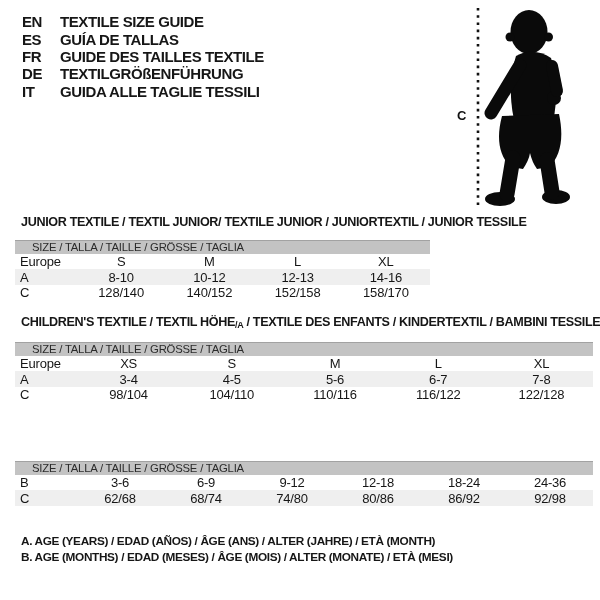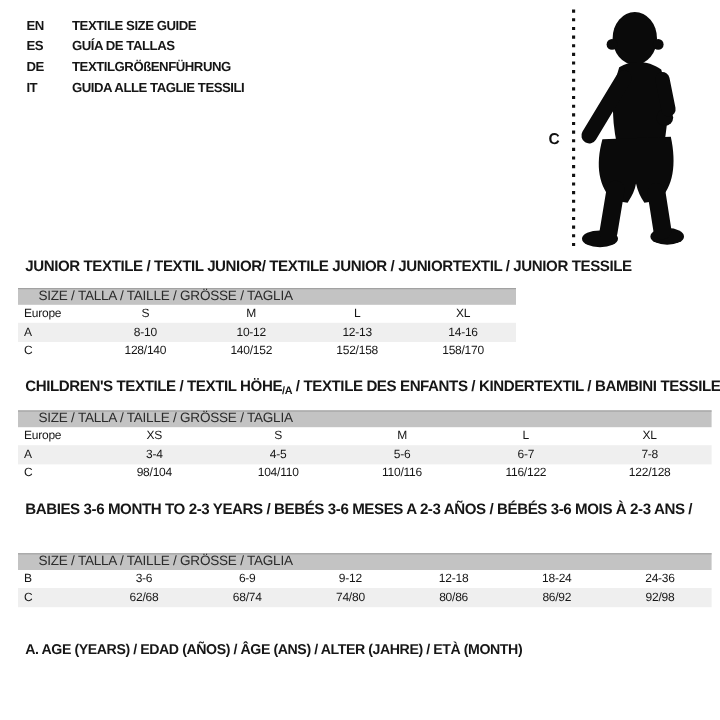--- a/index.html
+++ b/index.html
@@ -3,57 +3,61 @@
 <meta charset="utf-8">
 <style>
   html,body{margin:0;padding:0}
   body{
     width:600px;height:600px;background:#ffffff;position:relative;overflow:hidden;
     font-family:"Liberation Sans",sans-serif;color:#161616;
     -webkit-font-smoothing:antialiased;
   }
   
   .lang-block{position:absolute;left:22px;top:13px}
-  .lang-row{display:flex;height:17.4px;align-items:center;font-weight:bold;font-size:11px;letter-spacing:-0.4px}
+  .lang-row{display:flex;height:17.4px;align-items:center;font-weight:bold;font-size:15px;letter-spacing:-0.4px}
   .lang-code{width:38px}
   .lang-label{white-space:nowrap}
   
   .figure{position:absolute;left:440px;top:0}
   
   .title{position:absolute;left:21px;font-weight:bold;font-size:12.6px;letter-spacing:-0.35px;white-space:nowrap}
   .t1{top:215px}
   .t2{top:315px}
   .t3{top:416px;line-height:16px}
   .subm{font-size:9px;vertical-align:-2px}
   
   .table{position:absolute;left:15px}
   .tbl1{top:240px;width:415px}
   .tbl2{top:342px;width:578px}
   .tbl3{top:461px;width:578px}
   .size-bar{background:#c3c3c3;border-top:1px solid #a2a2a2;height:13px;line-height:13px;padding-left:17px;
             font-size:11.3px;color:#2b2b2b;letter-spacing:-0.2px}
-  .trow{display:flex;align-items:center;height:15.4px;font-size:10px;letter-spacing:-0.2px}
+  .trow{display:flex;align-items:center;height:15.4px;font-size:13px;letter-spacing:-0.2px}
   .trow.alt{background:#efefef}
   .tlabel{width:57px;padding-left:5px}
   .tcell{flex:1;text-align:center}
   
   .legend{position:absolute;left:21px;top:533px;font-weight:bold;font-size:11.8px;line-height:16px;letter-spacing:-0.35px}
   .legend div{white-space:nowrap}
 </style>
 </head>
 <body>
 
 <div class="lang-block">
   <div class="lang-row">
     <span class="lang-code">EN</span>
     <span class="lang-label">TEXTILE SIZE GUIDE</span>
   </div>
   <div class="lang-row">
     <span class="lang-code">ES</span>
     <span class="lang-label">GUÍA DE TALLAS</span>
+  </div>
+  <div class="lang-row">
+    <span class="lang-code">FR</span>
+    <span class="lang-label">GUIDE DES TAILLES TEXTILE</span>
   </div>
   <div class="lang-row">
     <span class="lang-code">DE</span>
     <span class="lang-label">TEXTILGRÖßENFÜHRUNG</span>
   </div>
   <div class="lang-row">
     <span class="lang-code">IT</span>
     <span class="lang-label">GUIDA ALLE TAGLIE TESSILI</span>
   </div>
 </div>
@@ -130,21 +134,20 @@
     <span class="tlabel">C</span>
     <span class="tcell">98/104</span>
     <span class="tcell">104/110</span>
     <span class="tcell">110/116</span>
     <span class="tcell">116/122</span>
     <span class="tcell">122/128</span>
   </div>
 </div>
 
 <div class="title t3">
-  <div>BABIES 3-6 MONTH TO 2-3 YEARS / BEBÉS 3-6 MESES A 2-3 AÑOS / BÉBÉS 3-6 MOIS À 2-3 ANS /</div>
 </div>
 
 <div class="table tbl3">
   <div class="size-bar">SIZE / TALLA / TAILLE / GRÖSSE / TAGLIA</div>
   <div class="trow">
     <span class="tlabel">B</span>
     <span class="tcell">3-6</span>
     <span class="tcell">6-9</span>
     <span class="tcell">9-12</span>
     <span class="tcell">12-18</span>
@@ -157,13 +160,14 @@
     <span class="tcell">68/74</span>
     <span class="tcell">74/80</span>
     <span class="tcell">80/86</span>
     <span class="tcell">86/92</span>
     <span class="tcell">92/98</span>
   </div>
 </div>
 
 <div class="legend">
   <div>A. AGE (YEARS) / EDAD (AÑOS) / ÂGE (ANS) / ALTER (JAHRE) / ETÀ (MONTH)</div>
+  <div>B. AGE (MONTHS) / EDAD (MESES) / ÂGE (MOIS) / ALTER (MONATE) / ETÀ (MESI)</div>
 </div>
 
 </body></html>

